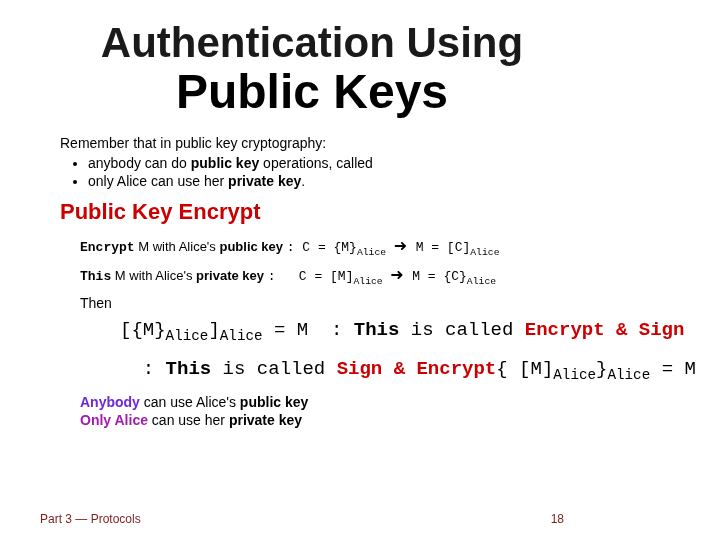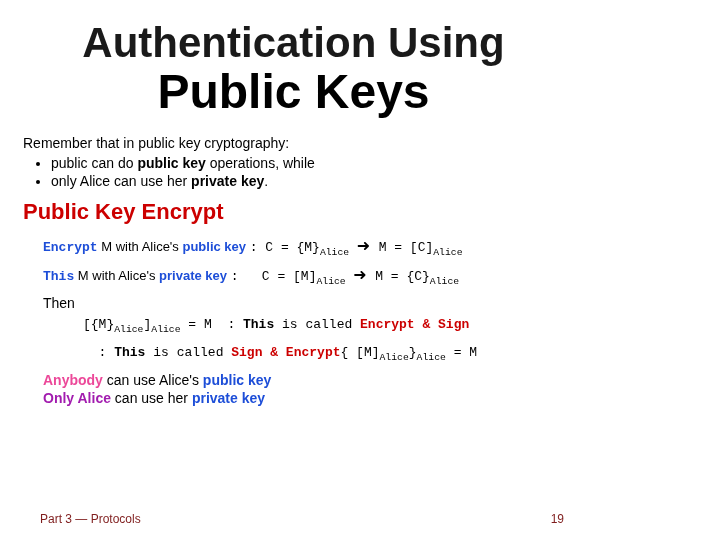--- a/index.html
+++ b/index.html
@@ -8,21 +8,21 @@
       height: 540px;
       background: #ffffff;
       font-family: Arial, sans-serif;
       overflow: hidden;
       position: relative;
     }
 
     .slide {
       width: 604px;
       height: 540px;
-      padding: 20px 40px 20px 23px;
+      padding: 20px 40px 20px 60px;
       position: relative;
       border-radius: 11px;
     }
 
     .title-block {
       text-align: center;
       margin-bottom: 16px;
     }
 
     .title-line1 {
@@ -50,25 +50,25 @@
       margin-left: 28px;
       margin-bottom: 10px;
       font-size: 14px;
       color: #000;
     }
 
     .bullet-list li {
       margin-bottom: 2px;
     }
 
-    .bold-red { color: #1d4ed8; font-weight: bold; }
+    .bold-red { color: #000000; font-weight: bold; }
     .bold-black { font-weight: bold; }
     .red { color: #cc0000; }
     .blue { color: #a21caf; }
-    .green { color: #ec4899; }
+    .green { color: #6d28d9; }
 
     .section-heading {
       font-size: 22px;
       font-weight: bold;
       color: #cc0000;
       margin-bottom: 8px;
     }
 
     .notation-block {
       margin-left: 20px;
@@ -90,21 +90,21 @@
     .then-label {
       font-size: 14px;
       margin-top: 4px;
       margin-bottom: 2px;
       margin-left: 20px;
     }
 
     .formula-block {
       margin-left: 60px;
       font-family: 'Courier New', Courier, monospace;
-      font-size: 13px;
+      font-size: 19px;
       line-height: 1.8;
     }
 
     .formula-row {
       display: flex;
       align-items: baseline;
       margin-bottom: 2px;
       white-space: nowrap;
     }
 
@@ -147,21 +147,21 @@
 <div class="slide">
 
   <div class="title-block">
     <div class="title-line1">Authentication Using</div>
     <div class="title-line2">Public Keys</div>
   </div>
 
   <div class="remember-text">Remember that in public key cryptography:</div>
   <ul class="bullet-list">
     <li>
-      <span>public can do </span><span class="bold-black">public key</span><span> operations, while</span>
+      <span>anybody can do </span><span class="bold-black">public key</span><span> operations, called</span>
     </li>
     <li>
       <span>only Alice can use her </span><span class="bold-black">private key</span><span>.</span>
     </li>
   </ul>
 
   <div class="section-heading">Public Key Encrypt</div>
 
   <div class="notation-block">
 
@@ -203,16 +203,16 @@
   </div>
 
   <div class="only-row">
     <span class="blue bold-black">Only Alice</span>
     <span> can use her </span>
     <span class="bold-red">private key</span>
   </div>
 
   <div class="footer">
     <span>Part 3 — Protocols</span>
-    <span>19</span>
+    <span>18</span>
   </div>
 
 </div>
 
 </body></html>

